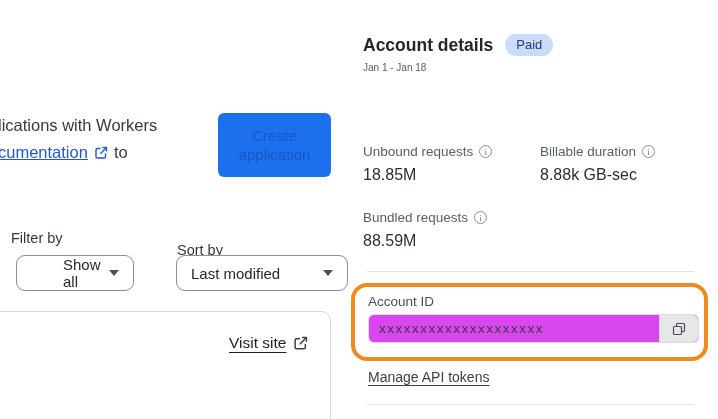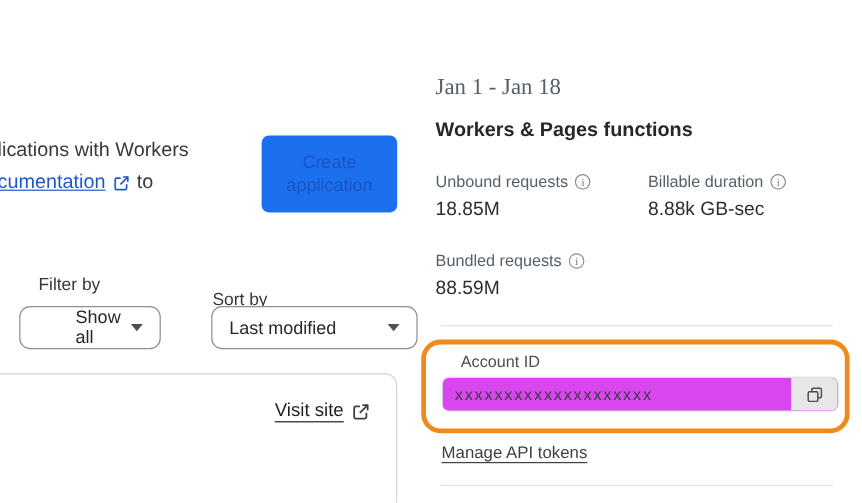--- a/index.html
+++ b/index.html
@@ -14,21 +14,21 @@
   .intro-link { color:#2158c9; text-decoration:underline; cursor:pointer; }
   .ext-icon { display:inline-flex; align-items:center; }
   .intro-line2 .ext-icon { color:#2158c9; }
 
   .create-btn { position:absolute; left:218px; top:113px; width:113px; height:64px;
     background:#1c70ee; border:none; border-radius:6px; color:#1a55c4;
     font-family:"Liberation Sans", sans-serif; font-size:15px; line-height:19px;
     cursor:pointer; padding:0 10px; }
 
   .field-label { position:absolute; font-size:14.5px; color:#33373d; }
-  .lbl-filter { left:32px; top:230px; }
+  .lbl-filter { left:11px; top:230px; }
   .lbl-sort   { left:177px; top:230px;margin-top:12px; }
 
   .select { position:absolute; top:255px; height:36px; background:#fff;
     border:1px solid #8e8e93; border-radius:9px; display:flex; align-items:center;
     padding:0 14px; font-size:15px; color:#26282c; cursor:pointer; }
   .sel-filter { left:16px; width:118px;padding-left:46px; }
   .sel-sort   { left:176px; width:172px; }
   .caret { position:absolute; right:14px; top:50%; margin-top:-3px; width:0; height:0;
     border-left:5px solid transparent; border-right:5px solid transparent;
     border-top:6px solid #4c4f54; }
@@ -38,40 +38,40 @@
   .visit-row { position:absolute; left:229px; top:334px; display:flex; align-items:center; gap:7px; }
   .visit-link { font-size:15.5px; color:#1d1f23; text-decoration:underline;
     text-underline-offset:4px; cursor:pointer; }
   .visit-row .ext-icon { color:#3c3f44; }
 
   
   .acct-title-row { position:absolute; left:363px; top:34px; display:flex; align-items:center; gap:12px; }
   .acct-title { font-size:17.5px; font-weight:700; color:#24272c; }
   .plan-badge { background:#cbdcf9; color:#1e3f7d; font-size:13px; padding:3px 11px;
     border-radius:12px; line-height:16px; }
-  .date-range { position:absolute; left:363px; top:62px; font-size:19px; color:#56606b;font-family:Liberation Serif, serif; }
+  .date-range { position:absolute; left:363px; top:62px; font-size:10px; color:#56606b; }
   .section-title { position:absolute; left:363px; top:99px; font-size:16.5px; font-weight:700; color:#24272c; }
 
   .metric-label { position:absolute; font-size:13.5px; color:#56606b; display:flex; align-items:center; gap:6px; }
   .metric-value { position:absolute; font-size:16px; color:#2b2f35; }
   .m1l { left:363px; top:144px; }  .m1v { left:363px; top:166px; }
   .m2l { left:540px; top:144px; }  .m2v { left:540px; top:166px; }
   .m3l { left:363px; top:210px; }  .m3v { left:363px; top:232px; }
   .info-icon { display:inline-flex; width:13px; height:13px; border:1px solid #8b9098;
     border-radius:50%; color:#6e747c; font-size:9px; align-items:center; justify-content:center;
     font-family:"Liberation Serif", serif; font-style:normal; }
 
   .divider { position:absolute; left:367px; width:327px; height:1px; background:#e3e3e5; }
   .div-top { top:271px; }
   .div-bottom { top:404px; }
 
   .highlight-box { position:absolute; left:351px; top:283px; width:357px; height:78px;
     border:4px solid #f0891e; border-radius:16px; pointer-events:none; }
 
-  .acctid-label { position:absolute; left:368px; top:294px; font-size:13.5px; color:#494e55;margin-left:16px; }
+  .acctid-label { position:absolute; left:368px; top:294px; font-size:13.5px; color:#494e55; }
   .acctid-field { position:absolute; left:368px; top:314px; width:331px; height:29px;
     background:#d946ef; border:1px solid #dcdce0; border-radius:6px;
     display:flex; align-items:center; overflow:hidden; }
   .acctid-value { flex:1; padding:0 10px; font-size:13.5px; color:#3a3d42; letter-spacing:1.5px; white-space:nowrap; }
   .copy-btn { width:39px; height:100%; background:#e7e7e9; border:none; border-left:1px solid #d8d8db;
     display:flex; align-items:center; justify-content:center; cursor:pointer;
     border-radius:0 5px 5px 0; }
 
   .manage-link { position:absolute; left:368px; top:369px; font-size:14px; color:#404040;
     text-decoration:underline; text-underline-offset:3px; cursor:pointer; }
@@ -113,22 +113,25 @@
     <a class="visit-link">Visit site</a>
     <span class="ext-icon">
       <svg width="15" height="15" viewBox="0 0 14 14" fill="none" stroke="currentColor" stroke-width="1.4" stroke-linecap="round" stroke-linejoin="round">
         <path d="M6 2.5H3.2C2.5 2.5 2 3 2 3.7v7.1c0 .7.5 1.2 1.2 1.2h7.1c.7 0 1.2-.5 1.2-1.2V8"></path>
         <path d="M9 1.5h3.5V5"></path>
         <path d="M12.3 1.7L6.8 7.2"></path>
       </svg>
     </span>
   </div>
 
+  <div class="acct-title-row">
+    <span class="acct-title">Account details</span>
+    <span class="plan-badge">Paid</span>
+  </div>
   <div class="date-range">Jan 1 - Jan 18</div>
-  <div class="section-title">Workers &amp; Pages functions</div>
 
   <div class="metric-label m1l">
     <span>Unbound requests</span>
     <span class="info-icon">i</span>
   </div>
   <div class="metric-value m1v">18.85M</div>
 
   <div class="metric-label m2l">
     <span>Billable duration</span>
     <span class="info-icon">i</span>

